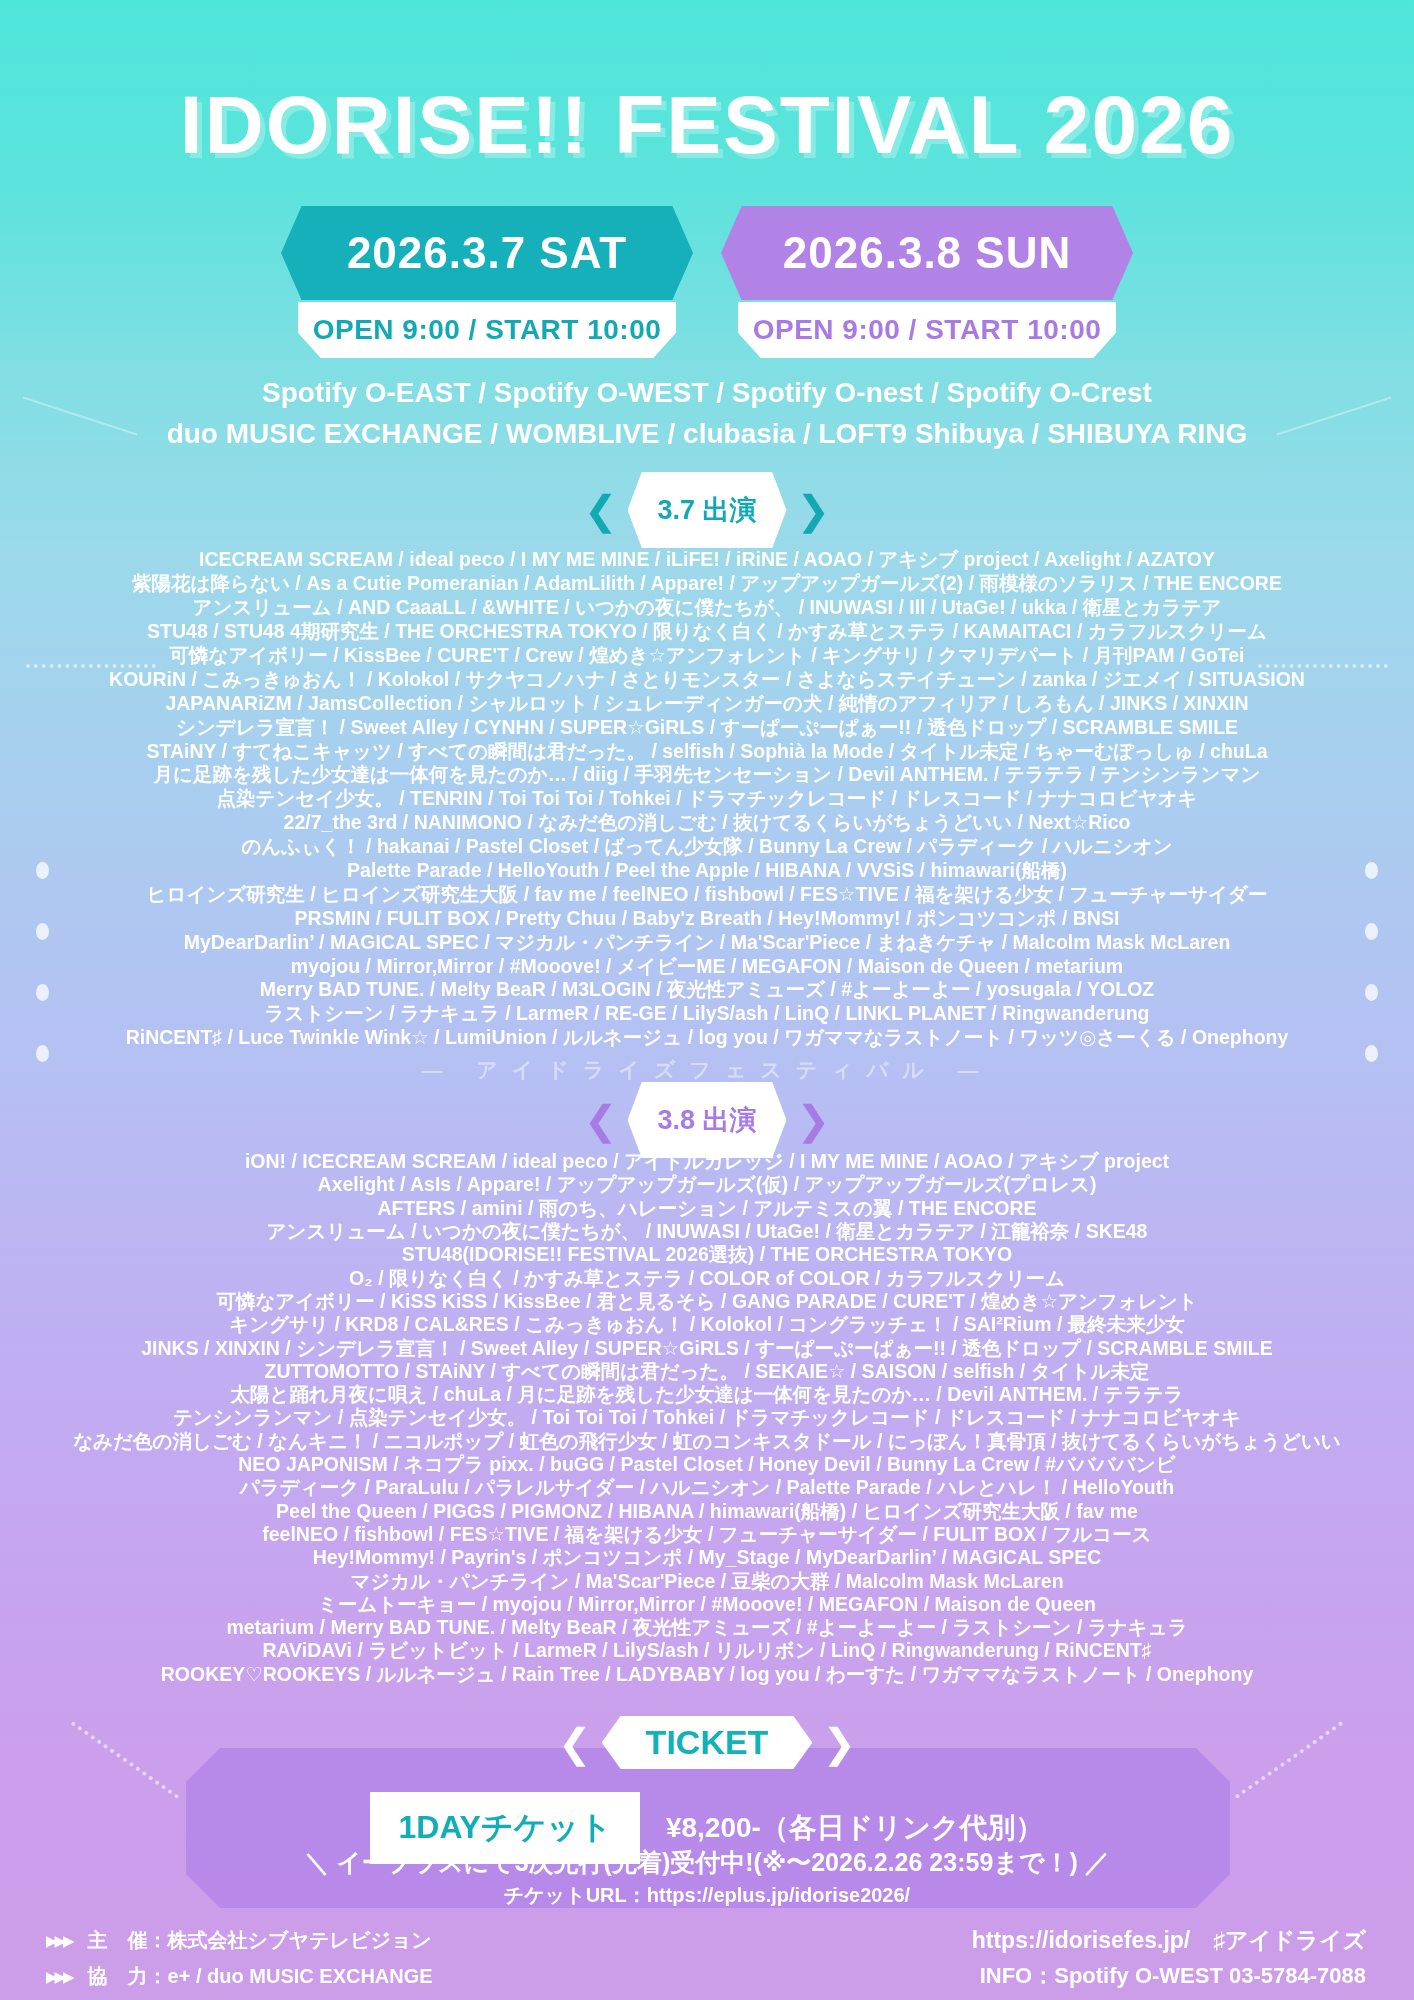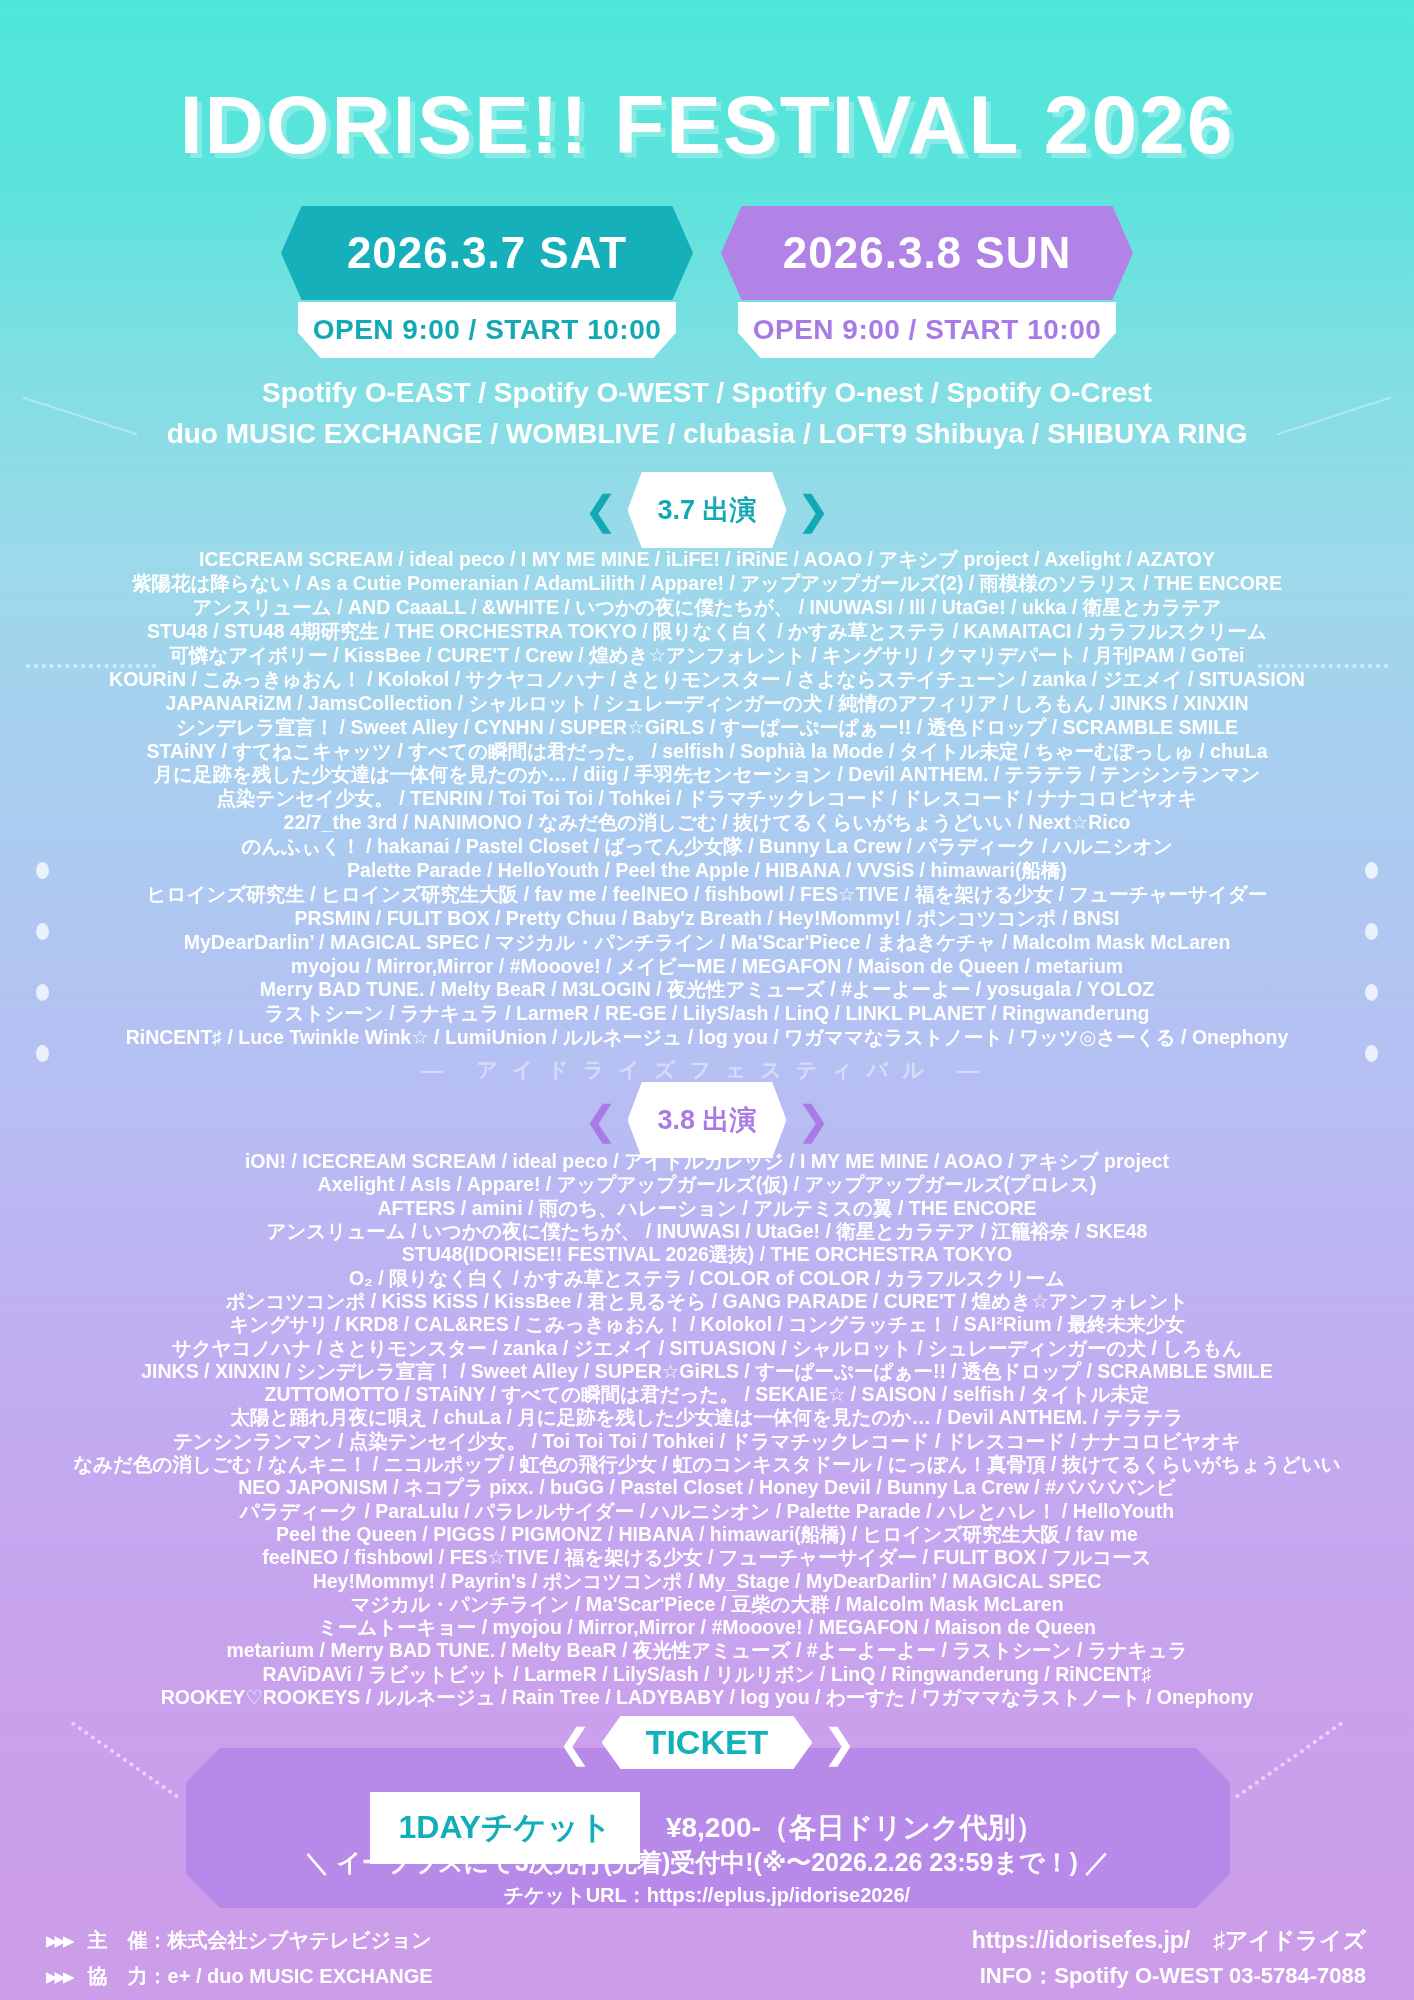--- a/index.html
+++ b/index.html
@@ -170,23 +170,22 @@
     <span class="chev">❯</span>
   </div>
 
   <div id="day2-list" class="artist-list">
       <div class="artist-line">iON! / ICECREAM SCREAM / ideal peco / アイドルカレッジ / I MY ME MINE / AOAO / アキシブ project</div>
       <div class="artist-line">Axelight / AsIs / Appare! / アップアップガールズ(仮) / アップアップガールズ(プロレス)</div>
       <div class="artist-line">AFTERS / amini / 雨のち、ハレーション / アルテミスの翼 / THE ENCORE</div>
       <div class="artist-line">アンスリューム / いつかの夜に僕たちが、 / INUWASI / UtaGe! / 衛星とカラテア / 江籠裕奈 / SKE48</div>
       <div class="artist-line">STU48(IDORISE!! FESTIVAL 2026選抜) / THE ORCHESTRA TOKYO</div>
       <div class="artist-line">O₂ / 限りなく白く / かすみ草とステラ / COLOR of COLOR / カラフルスクリーム</div>
-      <div class="artist-line">ポンコツコンポ / KiSS KiSS / KissBee / 君と見るそら / GANG PARADE / CURE'T / 煌めき☆アンフォレント</div>
+      <div class="artist-line">可憐なアイボリー / KiSS KiSS / KissBee / 君と見るそら / GANG PARADE / CURE'T / 煌めき☆アンフォレント</div>
       <div class="artist-line">キングサリ / KRD8 / CAL&amp;RES / こみっきゅおん！ / Kolokol / コングラッチェ！ / SAI²Rium / 最終未来少女</div>
-      <div class="artist-line">サクヤコノハナ / さとりモンスター / zanka / ジエメイ / SITUASION / シャルロット / シュレーディンガーの犬 / しろもん</div>
       <div class="artist-line">JINKS / XINXIN / シンデレラ宣言！ / Sweet Alley / SUPER☆GiRLS / すーぱーぷーぱぁー!! / 透色ドロップ / SCRAMBLE SMILE</div>
       <div class="artist-line">ZUTTOMOTTO / STAiNY / すべての瞬間は君だった。 / SEKAIE☆ / SAISON / selfish / タイトル未定</div>
       <div class="artist-line">太陽と踊れ月夜に唄え / chuLa / 月に足跡を残した少女達は一体何を見たのか… / Devil ANTHEM. / テラテラ</div>
       <div class="artist-line">テンシンランマン / 点染テンセイ少女。 / Toi Toi Toi / Tohkei / ドラマチックレコード / ドレスコード / ナナコロビヤオキ</div>
       <div class="artist-line">なみだ色の消しごむ / なんキニ！ / ニコルポップ / 虹色の飛行少女 / 虹のコンキスタドール / にっぽん！真骨頂 / 抜けてるくらいがちょうどいい</div>
       <div class="artist-line">NEO JAPONISM / ネコプラ pixx. / buGG / Pastel Closet / Honey Devil / Bunny La Crew / #ババババンビ</div>
       <div class="artist-line">パラディーク / ParaLulu / パラレルサイダー / ハルニシオン / Palette Parade / ハレとハレ！ / HelloYouth</div>
       <div class="artist-line">Peel the Queen / PIGGS / PIGMONZ / HIBANA / himawari(船橋) / ヒロインズ研究生大阪 / fav me</div>
       <div class="artist-line">feelNEO / fishbowl / FES☆TIVE / 福を架ける少女 / フューチャーサイダー / FULIT BOX / フルコース</div>
       <div class="artist-line">Hey!Mommy! / Payrin's / ポンコツコンポ / My_Stage / MyDearDarlin’ / MAGICAL SPEC</div>

